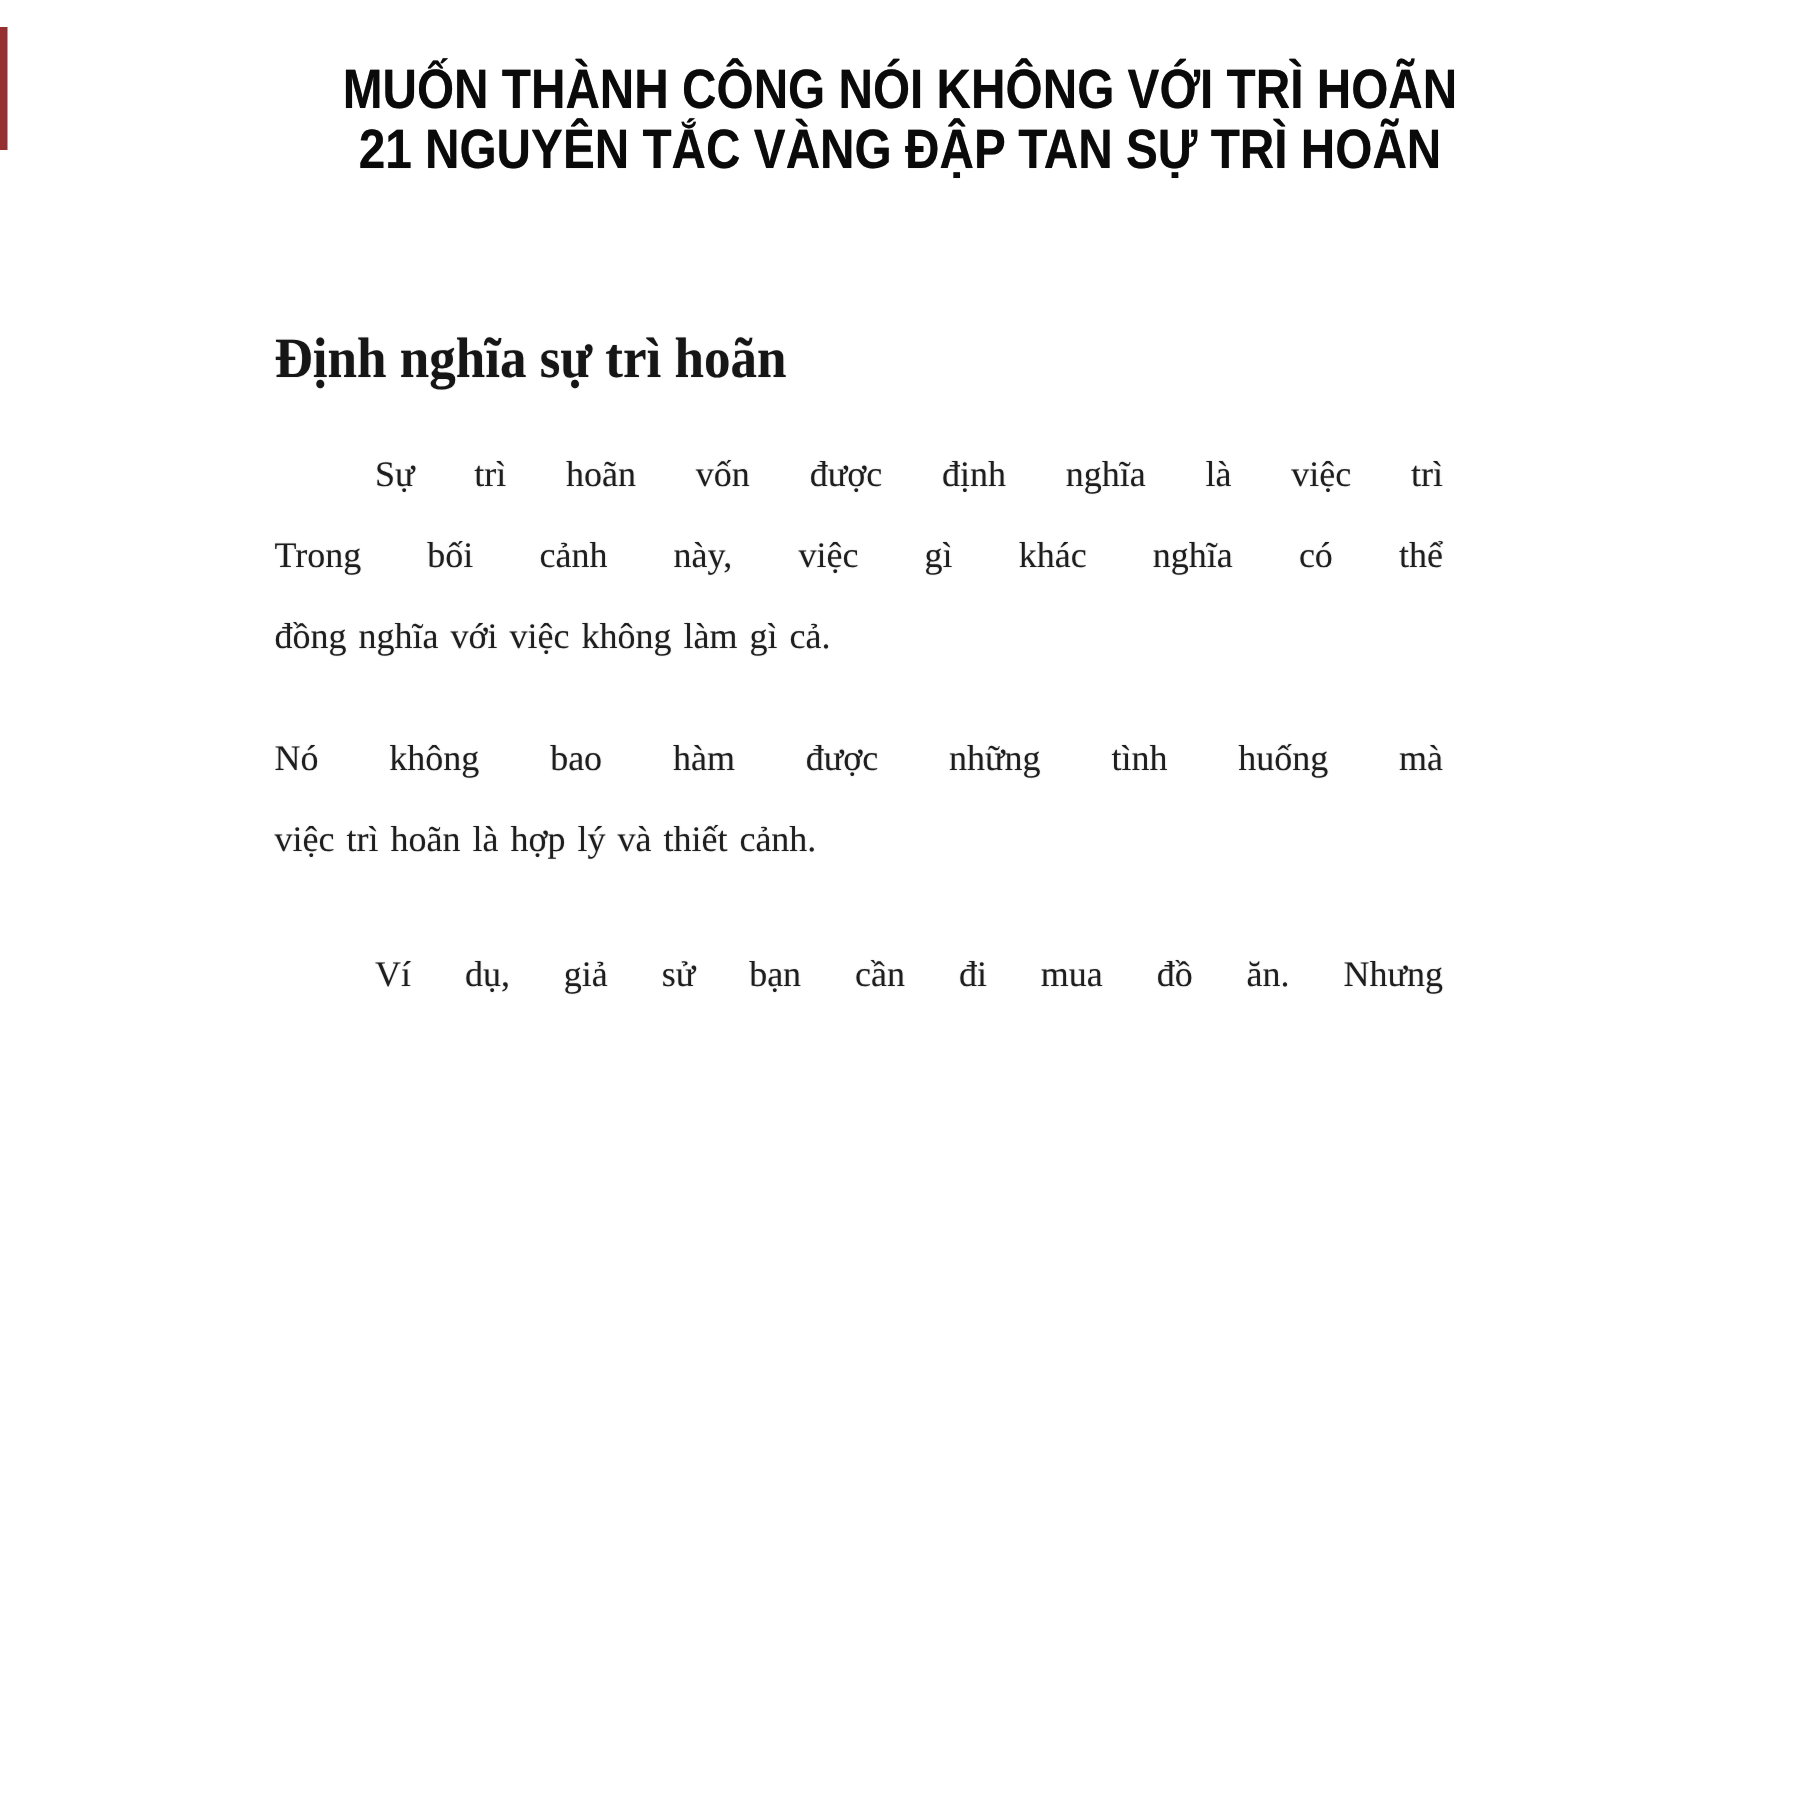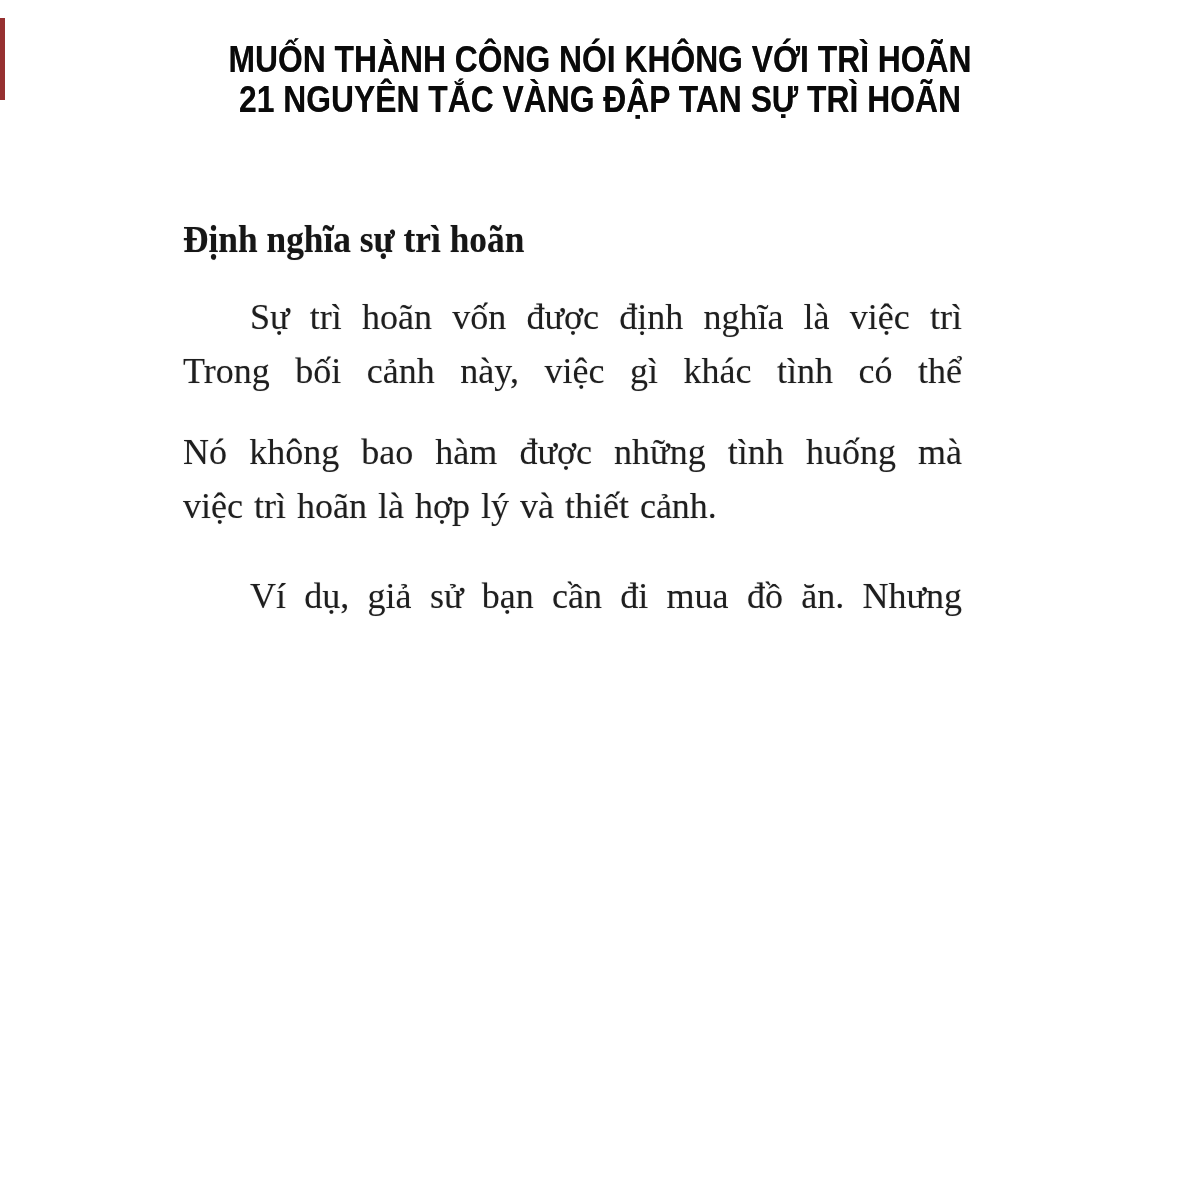--- a/index.html
+++ b/index.html
@@ -68,21 +68,21 @@
     position: absolute;
     top: 290px;
     left: 183px;
     width: 779px;
     color: #1e1e1e;
   }
   .paragraph { margin-bottom: 27px; }
   .paragraph:last-child { margin-bottom: 0; margin-top: 36px; }
   .line {
     font-family: "Liberation Serif", serif;
-    font-size: 36px;
+    font-size: 24px;
     line-height: 54px;
     height: 54px;
     word-spacing: 2px;
     text-align: justify;
     text-align-last: justify;
     white-space: normal;
     text-shadow: 0 0 1px rgba(45,45,45,0.35);
   }
   .line.indent { text-indent: 67px; }
   .line.no-just { text-align-last: left; }
@@ -98,21 +98,22 @@
   <div class="running-header">
     <span class="hline">MUỐN THÀNH CÔNG NÓI KHÔNG VỚI TRÌ HOÃN</span>
     <span class="hline">21 NGUYÊN TẮC VÀNG ĐẬP TAN SỰ TRÌ HOÃN</span>
   </div>
 
   <div class="section-heading">Định nghĩa sự trì hoãn</div>
 
   <div class="text-block">
       <div class="paragraph">
         <div class="line indent">Sự trì hoãn vốn được định nghĩa là việc trì</div>
-        <div class="line">Trong bối cảnh này, việc gì khác tình có thể</div>
+        <div class="line">Trong bối cảnh này, việc gì khác nghĩa có thể</div>
+        <div class="line no-just">đồng nghĩa với việc không làm gì cả.</div>
       </div>
       <div class="paragraph">
         <div class="line">Nó không bao hàm được những tình huống mà</div>
         <div class="line no-just">việc trì hoãn là hợp lý và thiết cảnh.</div>
       </div>
       <div class="paragraph">
         <div class="line indent">Ví dụ, giả sử bạn cần đi mua đồ ăn. Nhưng</div>
       </div>
     </div>
 

